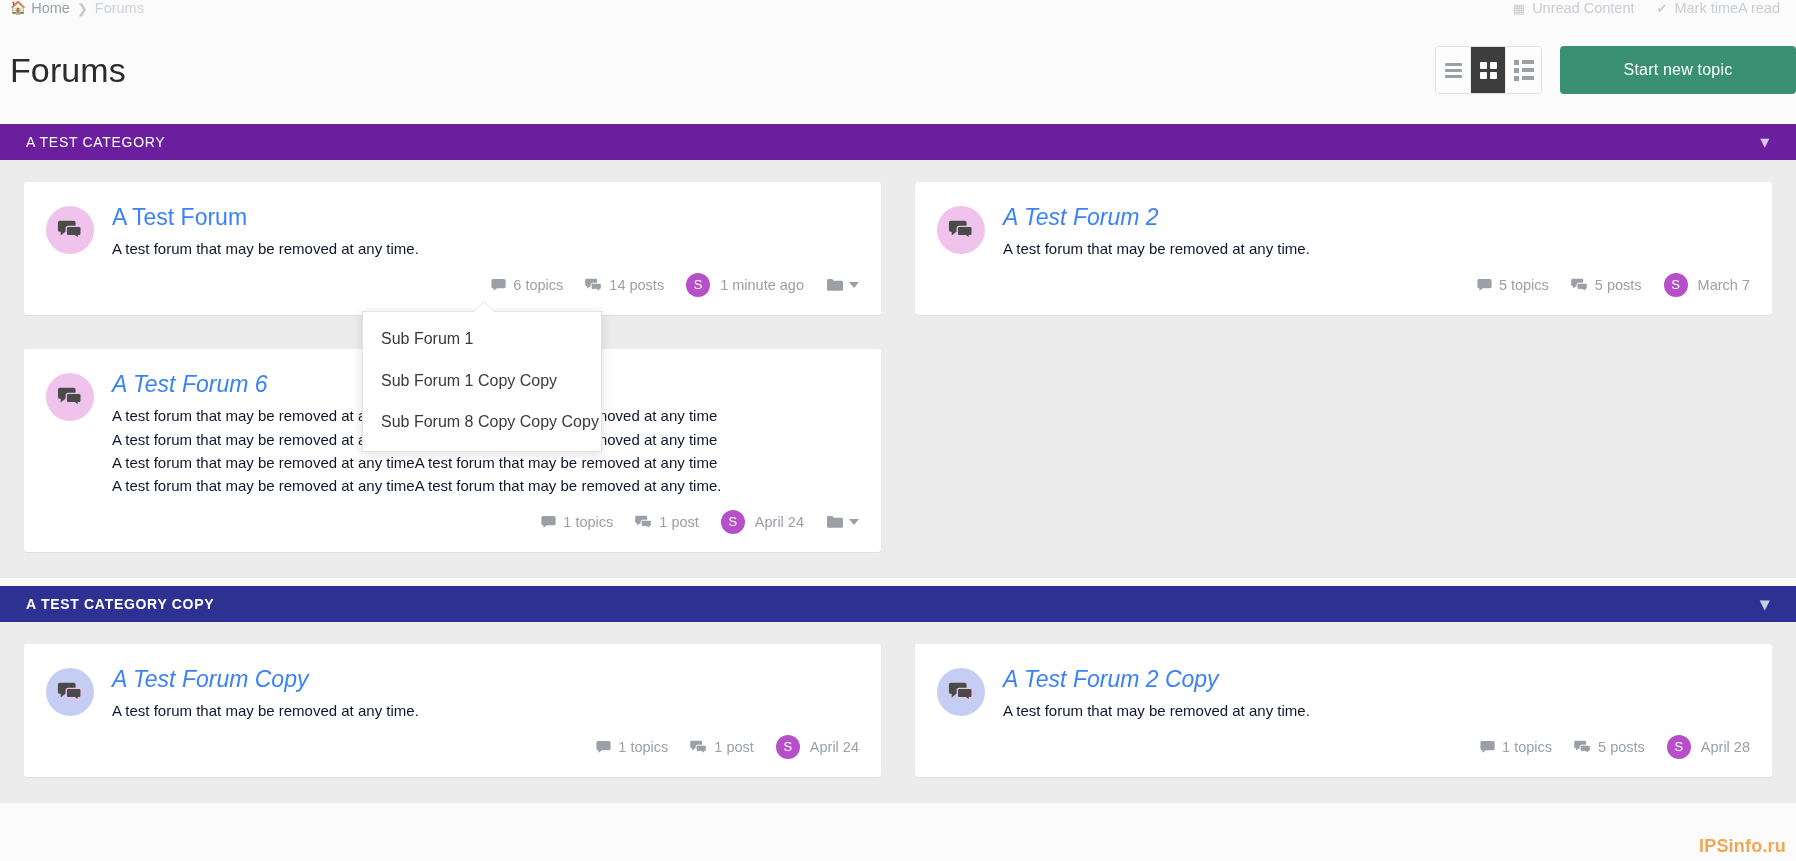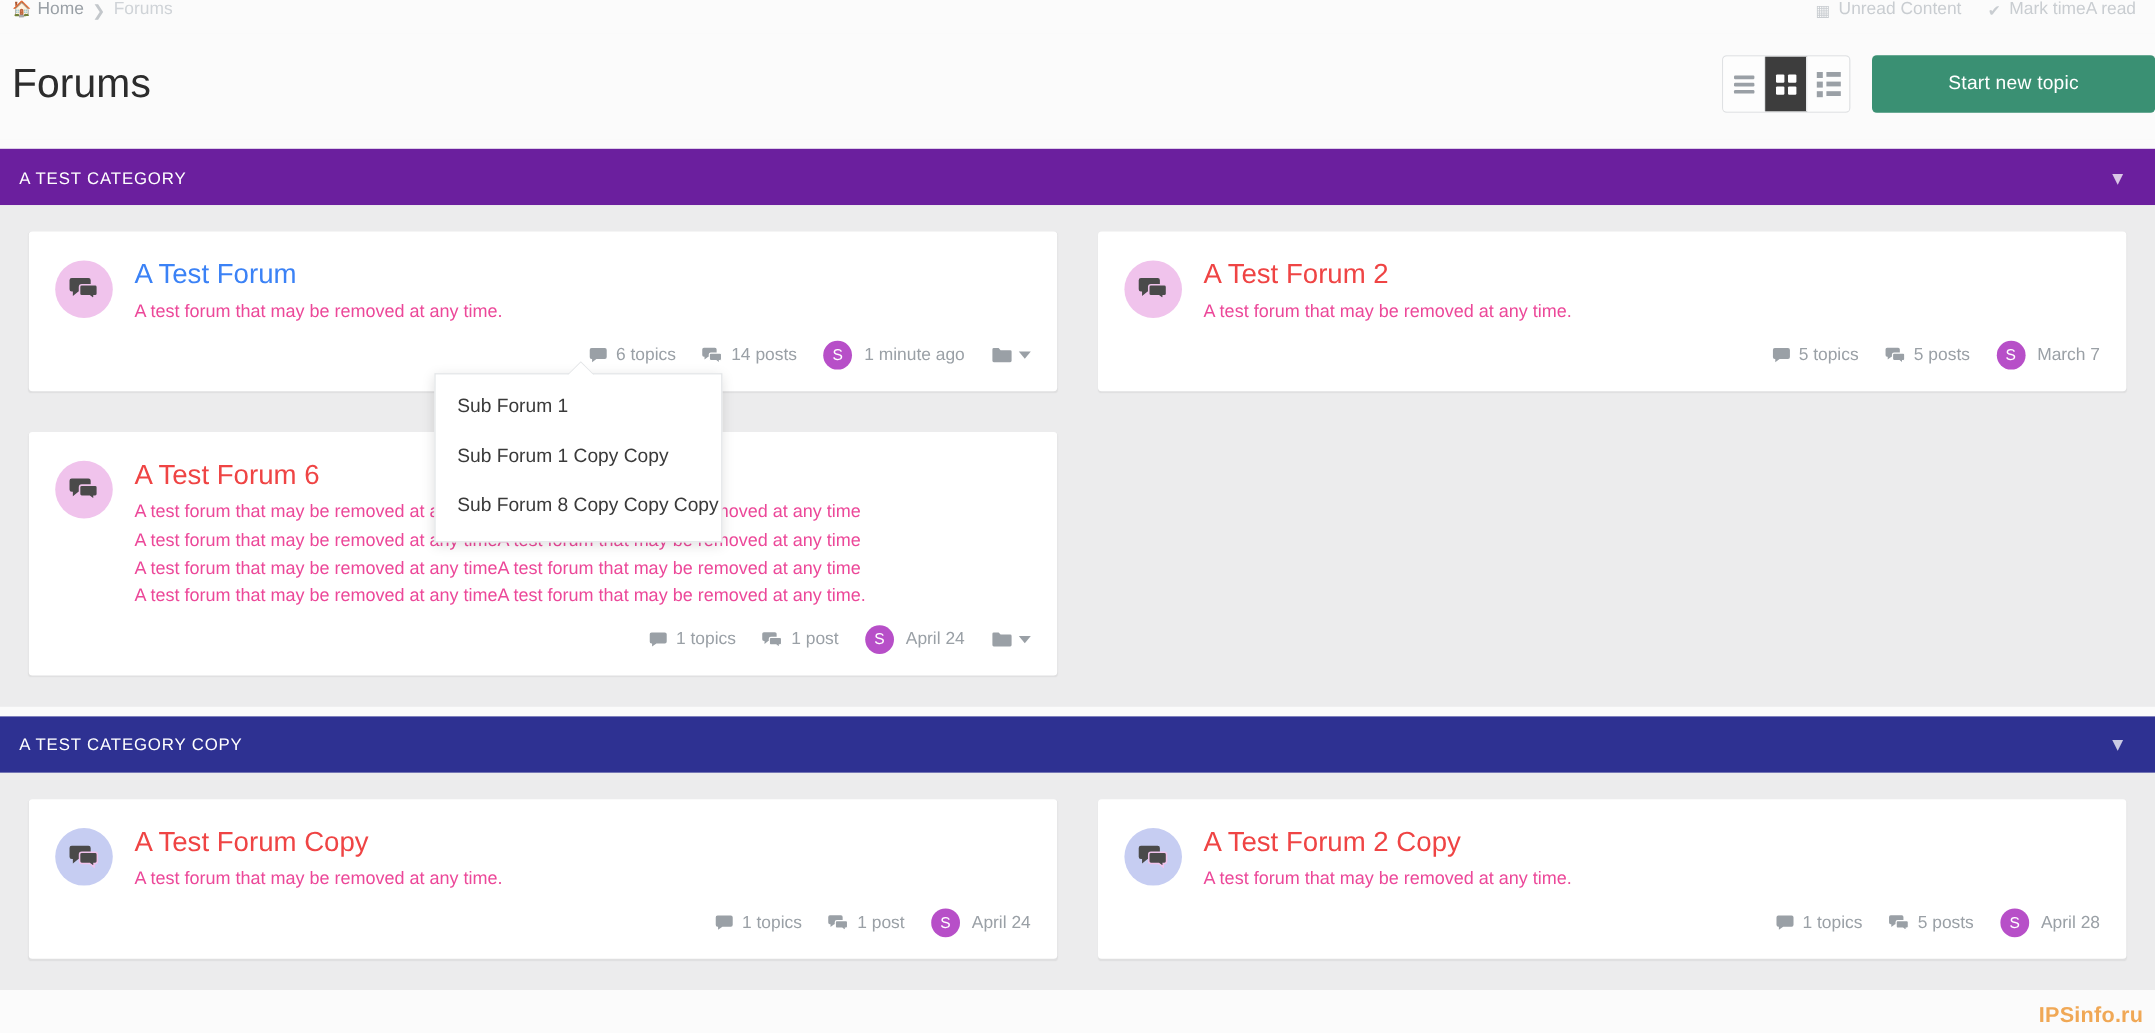--- a/index.html
+++ b/index.html
@@ -69,22 +69,22 @@
   .btn-new {
     background:#3a9073; color:#ffffff; border:none; border-radius:4px;
     height:48px; min-width:236px; padding:0 26px;
     font-size:16px; font-family:"Liberation Sans", sans-serif;
     cursor:pointer; letter-spacing:.2px;
   }
 
   
   .catblock { margin-top: 8px; }
   .cathead {
-    height:47px; display:flex; align-items:center; justify-content:space-between;
-    padding: 0 26px 0 16px; color:#ffffff;
+    height:36px; display:flex; align-items:center; justify-content:space-between;
+    padding: 0 26px 0 26px; color:#ffffff;
     font-size:14px; letter-spacing:.7px; font-weight:400;
     text-transform:uppercase;
   }
   .cathead.purple { background:#6b1f9e; }
   .cathead.indigo { background:#2e3192; }
   .cat-chevron { font-size:18px; color:rgba(255,255,255,.75); line-height:1; }
 
   .catbody { background:#ececed; padding: 22px 24px 26px 24px; }
   .grid2 { display:grid; grid-template-columns: 1fr 1fr; gap: 34px 34px; align-items:start; }
 
@@ -95,22 +95,22 @@
     min-height: 118px;
   }
   .favatar { width:48px; height:48px; border-radius:50%; flex:0 0 48px;
              display:flex; align-items:center; justify-content:center; margin-top:2px; }
   .favatar.pink { background:#f0c3ec; }
   .favatar.blue { background:#c6cdf2; }
   .bubble-ico { width:26px; height:26px; display:block; }
 
   .fbody { flex:1 1 auto; min-width:0; }
   .ftitle { font-size:23px; color:#3b82f6; font-weight:400; line-height:1.15; margin-bottom:7px; }
-  .fcard.muted .ftitle { color:#ef4444; }
-  .fdesc { font-size:15px; color:#ec4899; line-height:1.56; }
+  .fcard.muted .ftitle { color:#3b82f6;font-style:italic; }
+  .fdesc { font-size:15px; color:#0f172a; line-height:1.56; }
   .fdesc .ln { display:block; white-space:nowrap; overflow:visible; }
 
   .fstats { display:flex; align-items:center; gap:22px; margin-top:12px; font-size:14.5px; color:#9aa0a6;justify-content:flex-end; }
   .stat { display:flex; align-items:center; gap:7px; white-space:nowrap; }
   .stat svg { display:block; }
   .uavatar {
     width:24px; height:24px; border-radius:50%; background:#b74fc8; color:#fff;
     display:flex; align-items:center; justify-content:center;
     font-size:13px; flex:0 0 24px;
   }
@@ -356,21 +356,21 @@
                     </span>
                     <span class="caret"></span>
                   </span>
                 </div>
               </div>
             </div>
           </div>
         </div>
       </div>
       <div class="catblock">
-        <div class="cathead indigo" style="background: rgb(46, 49, 146);">
+        <div class="cathead indigo" style="background: rgb(46, 49, 146); font-weight: bold;">
           <span>A TEST CATEGORY COPY</span>
           <span class="cat-chevron">▾</span>
         </div>
         <div class="catbody">
           <div class="grid2">
             <div class="fcard muted">
               <div class="favatar blue" style="background: rgb(198, 205, 242);">
                 <svg class="bubble-ico" viewBox="0 0 28 28">
   <path d="M3 4h15a2 2 0 0 1 2 2v8a2 2 0 0 1-2 2H9l-5 4v-4H3a2 2 0 0 1-2-2V6a2 2 0 0 1 2-2z" fill="#4a4a4a"></path>
   <path d="M12 10h12a2 2 0 0 1 2 2v6a2 2 0 0 1-2 2h-1v3l-4-3h-7a2 2 0 0 1-2-2v-6a2 2 0 0 1 2-2z" fill="#4a4a4a" stroke="#f0c3ec" stroke-width="1.4"></path>

